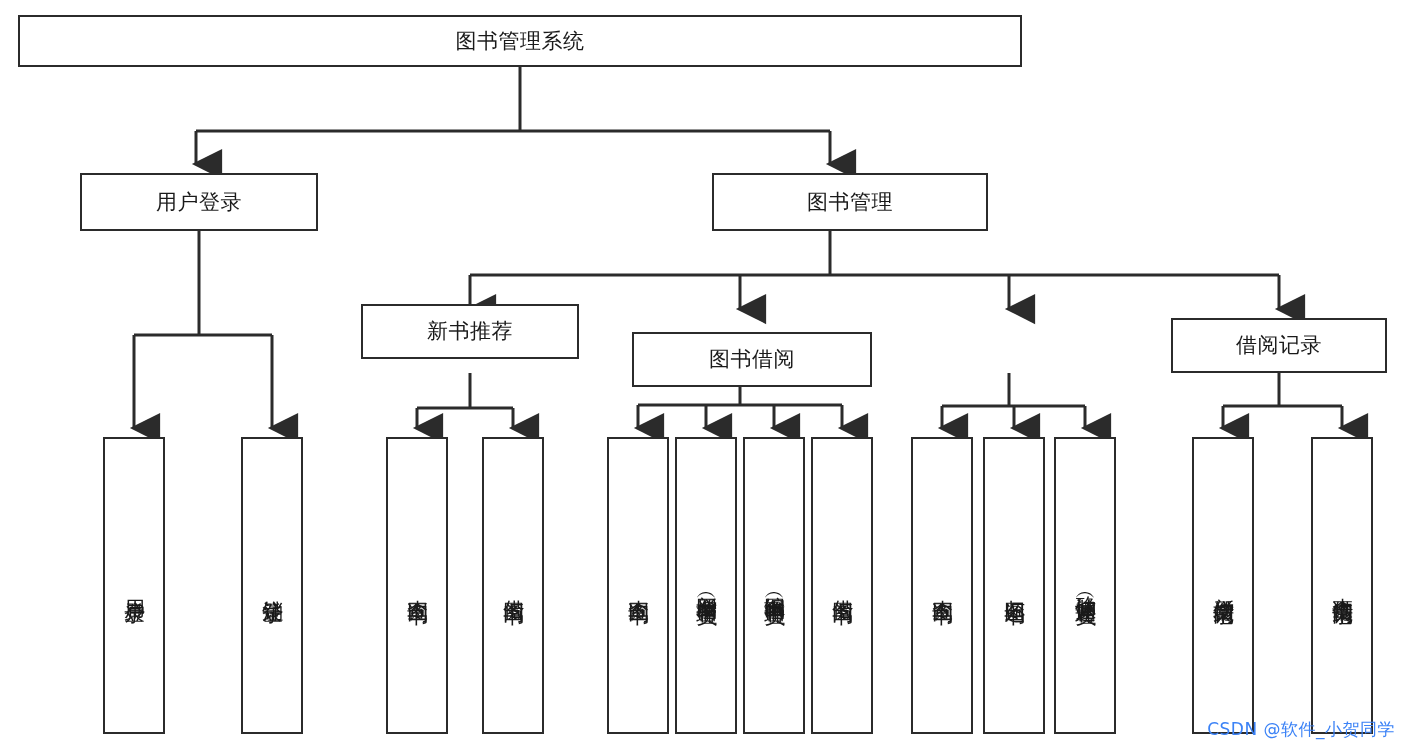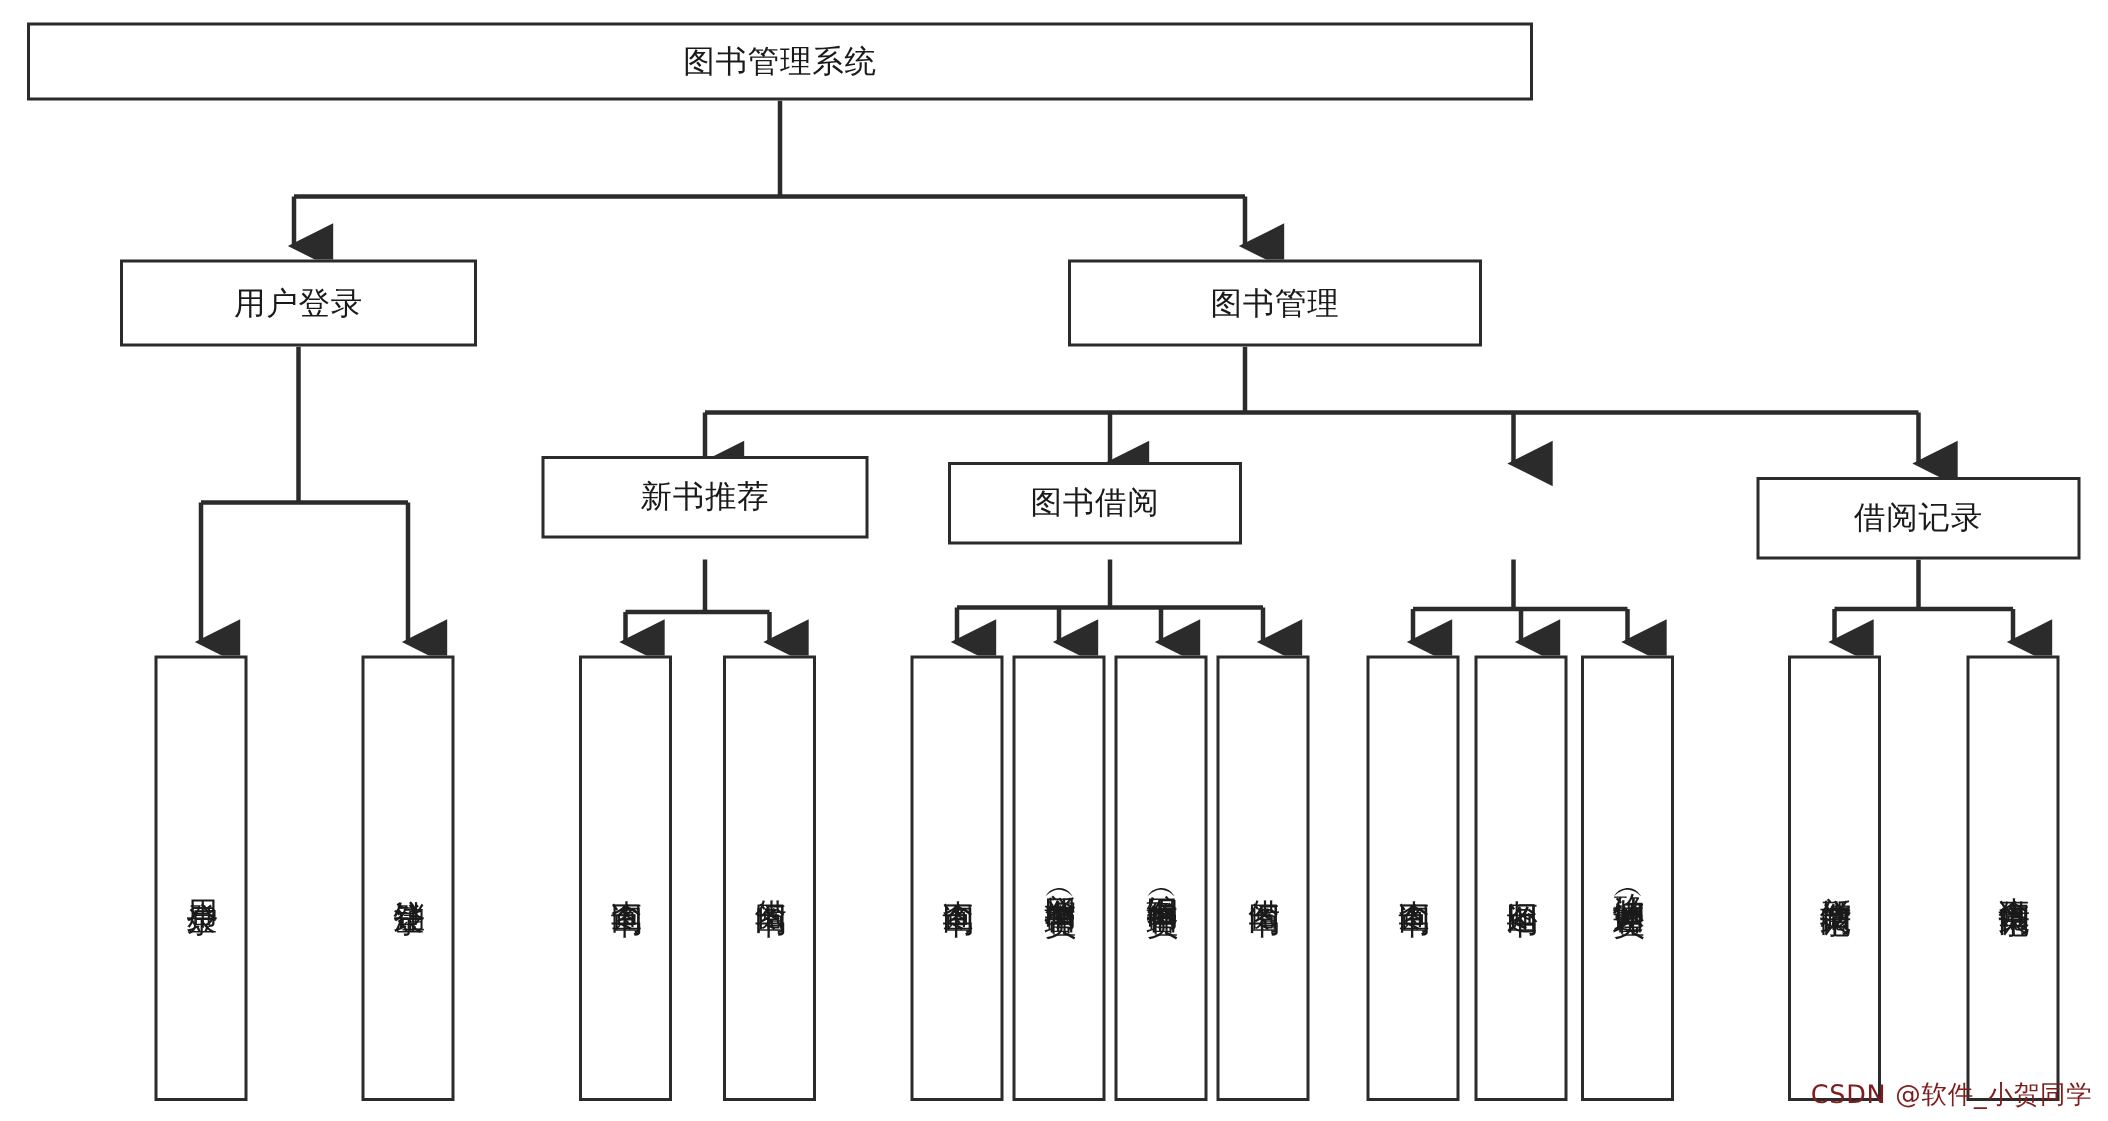--- a/index.html
+++ b/index.html
@@ -59,21 +59,21 @@
     line-height: 1.12;
     letter-spacing: 1.5px;
     white-space: nowrap;
     text-align: center;
   }
   #watermark {
     position: absolute;
     right: 10px;
     bottom: 6px;
     font-size: 17px;
-    color: #7f1d1d;
+    color: #3b82f6;
     font-family: "DejaVu Sans", "Liberation Sans", sans-serif;
     white-space: nowrap;
     letter-spacing: 0.5px;
   }
 </style>
 </head>
 <body>
 
 <div id="canvas">
 
@@ -135,21 +135,21 @@
   <div class="node h" style="left:80px; top:173px; width:238px; height:58px;">
     <span class="label">用户登录</span>
   </div>
   <div class="node h" style="left:712px; top:173px; width:276px; height:58px;">
     <span class="label">图书管理</span>
   </div>
 
   <div class="node h" style="left:361px; top:304px; width:218px; height:55px;">
     <span class="label">新书推荐</span>
   </div>
-  <div class="node h" style="left:632px; top:308px; width:196px; height:55px;">
+  <div class="node h" style="left:632px; top:332px; width:240px; height:55px;">
     <span class="label">图书借阅</span>
   </div>
   <div class="node h" style="left:1171px; top:318px; width:216px; height:55px;">
     <span class="label">借阅记录</span>
   </div>
 
   <div class="node v" style="left:103px; top:437px; width:62px; height:297px;">
     <span class="label">用户登录</span>
   </div>
   <div class="node v" style="left:241px; top:437px; width:62px; height:297px;">

